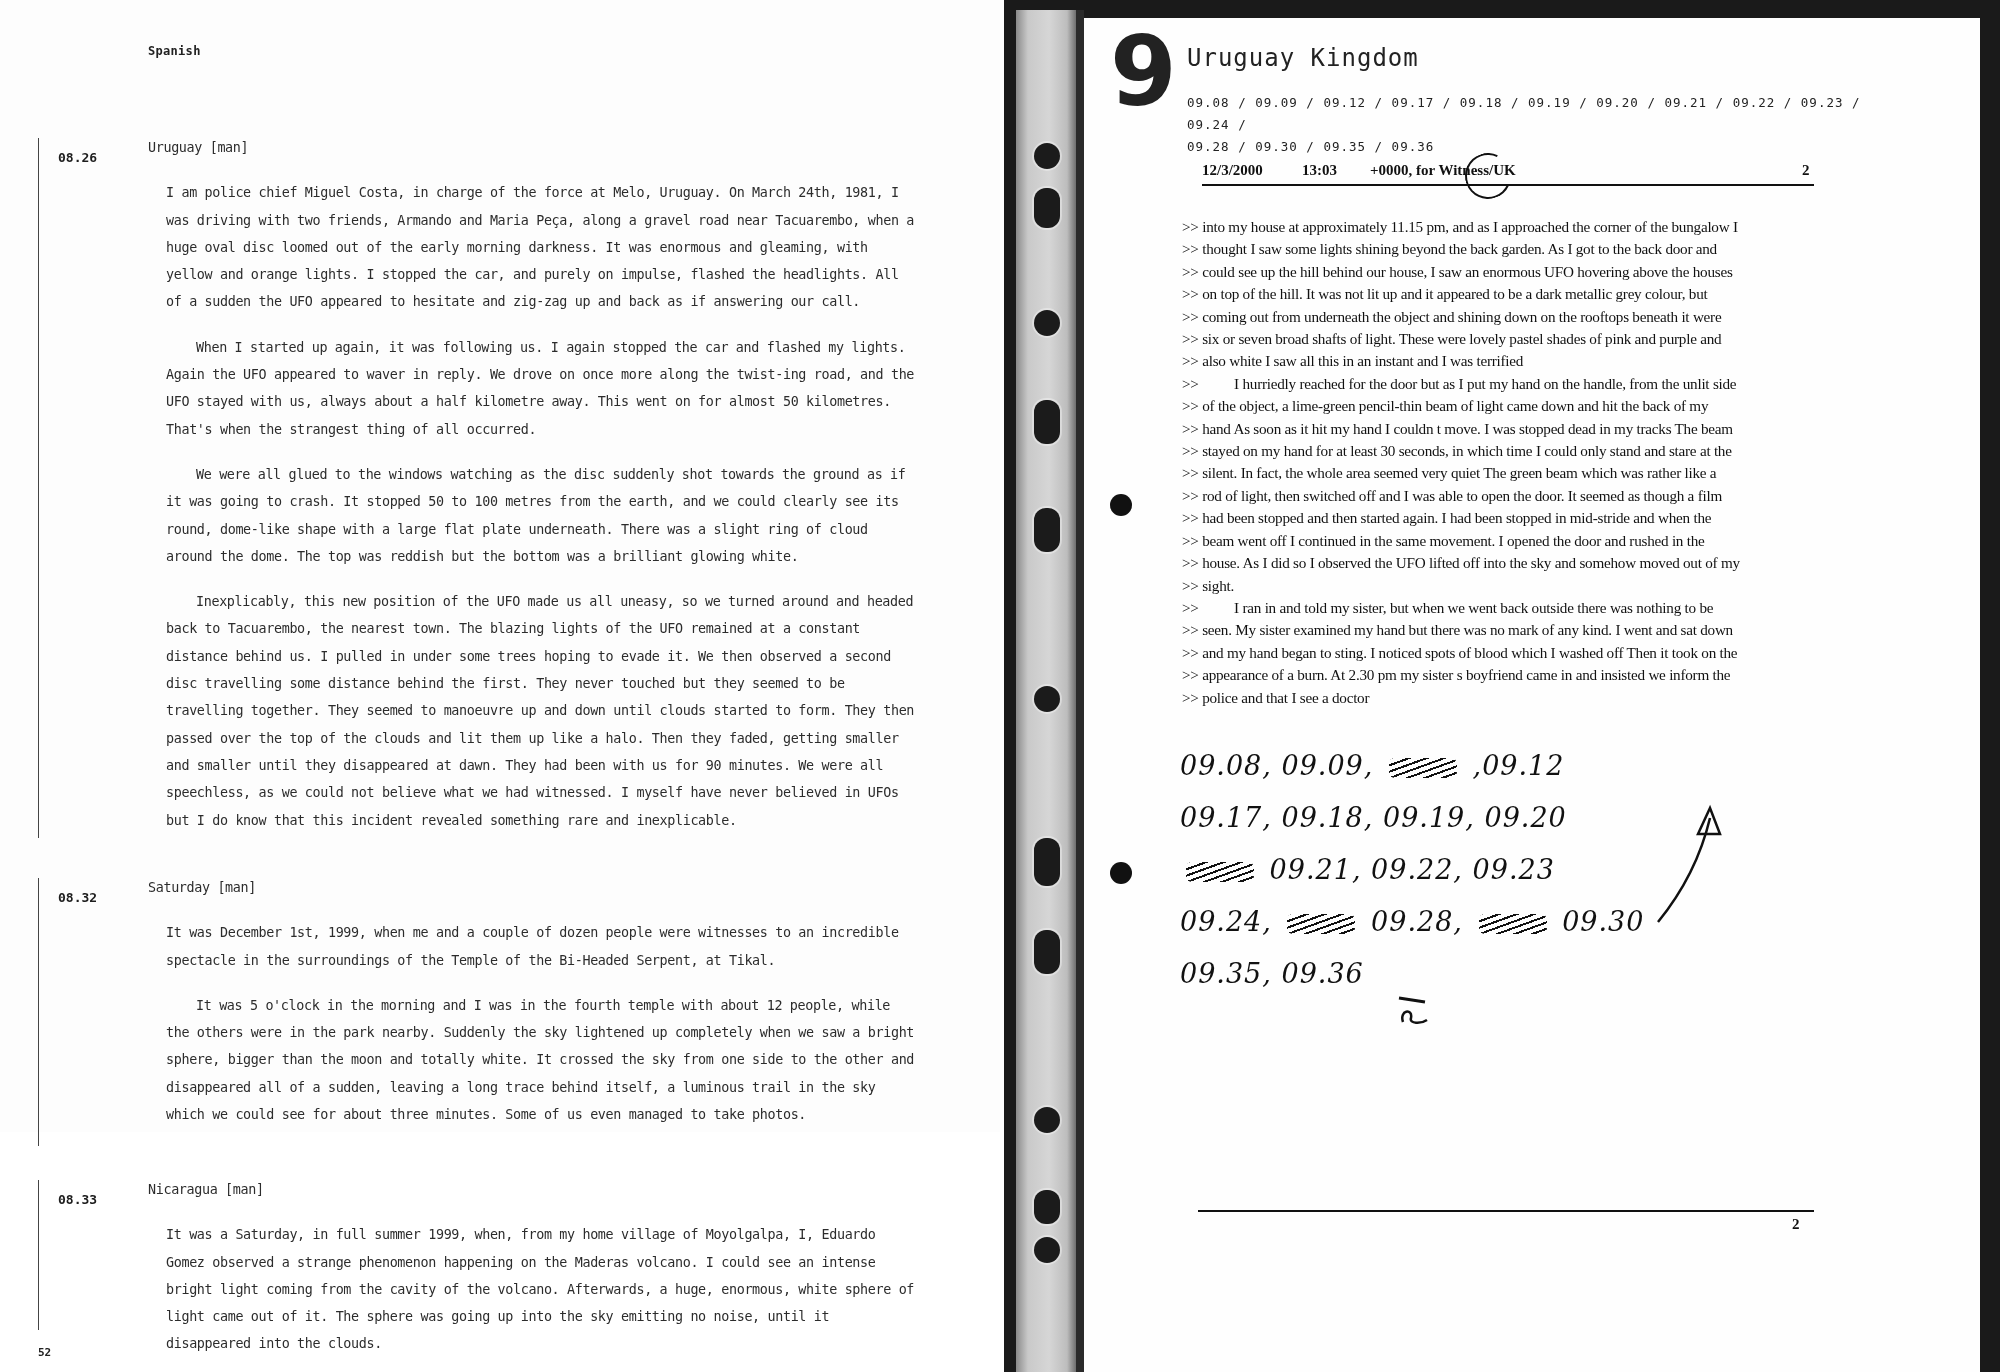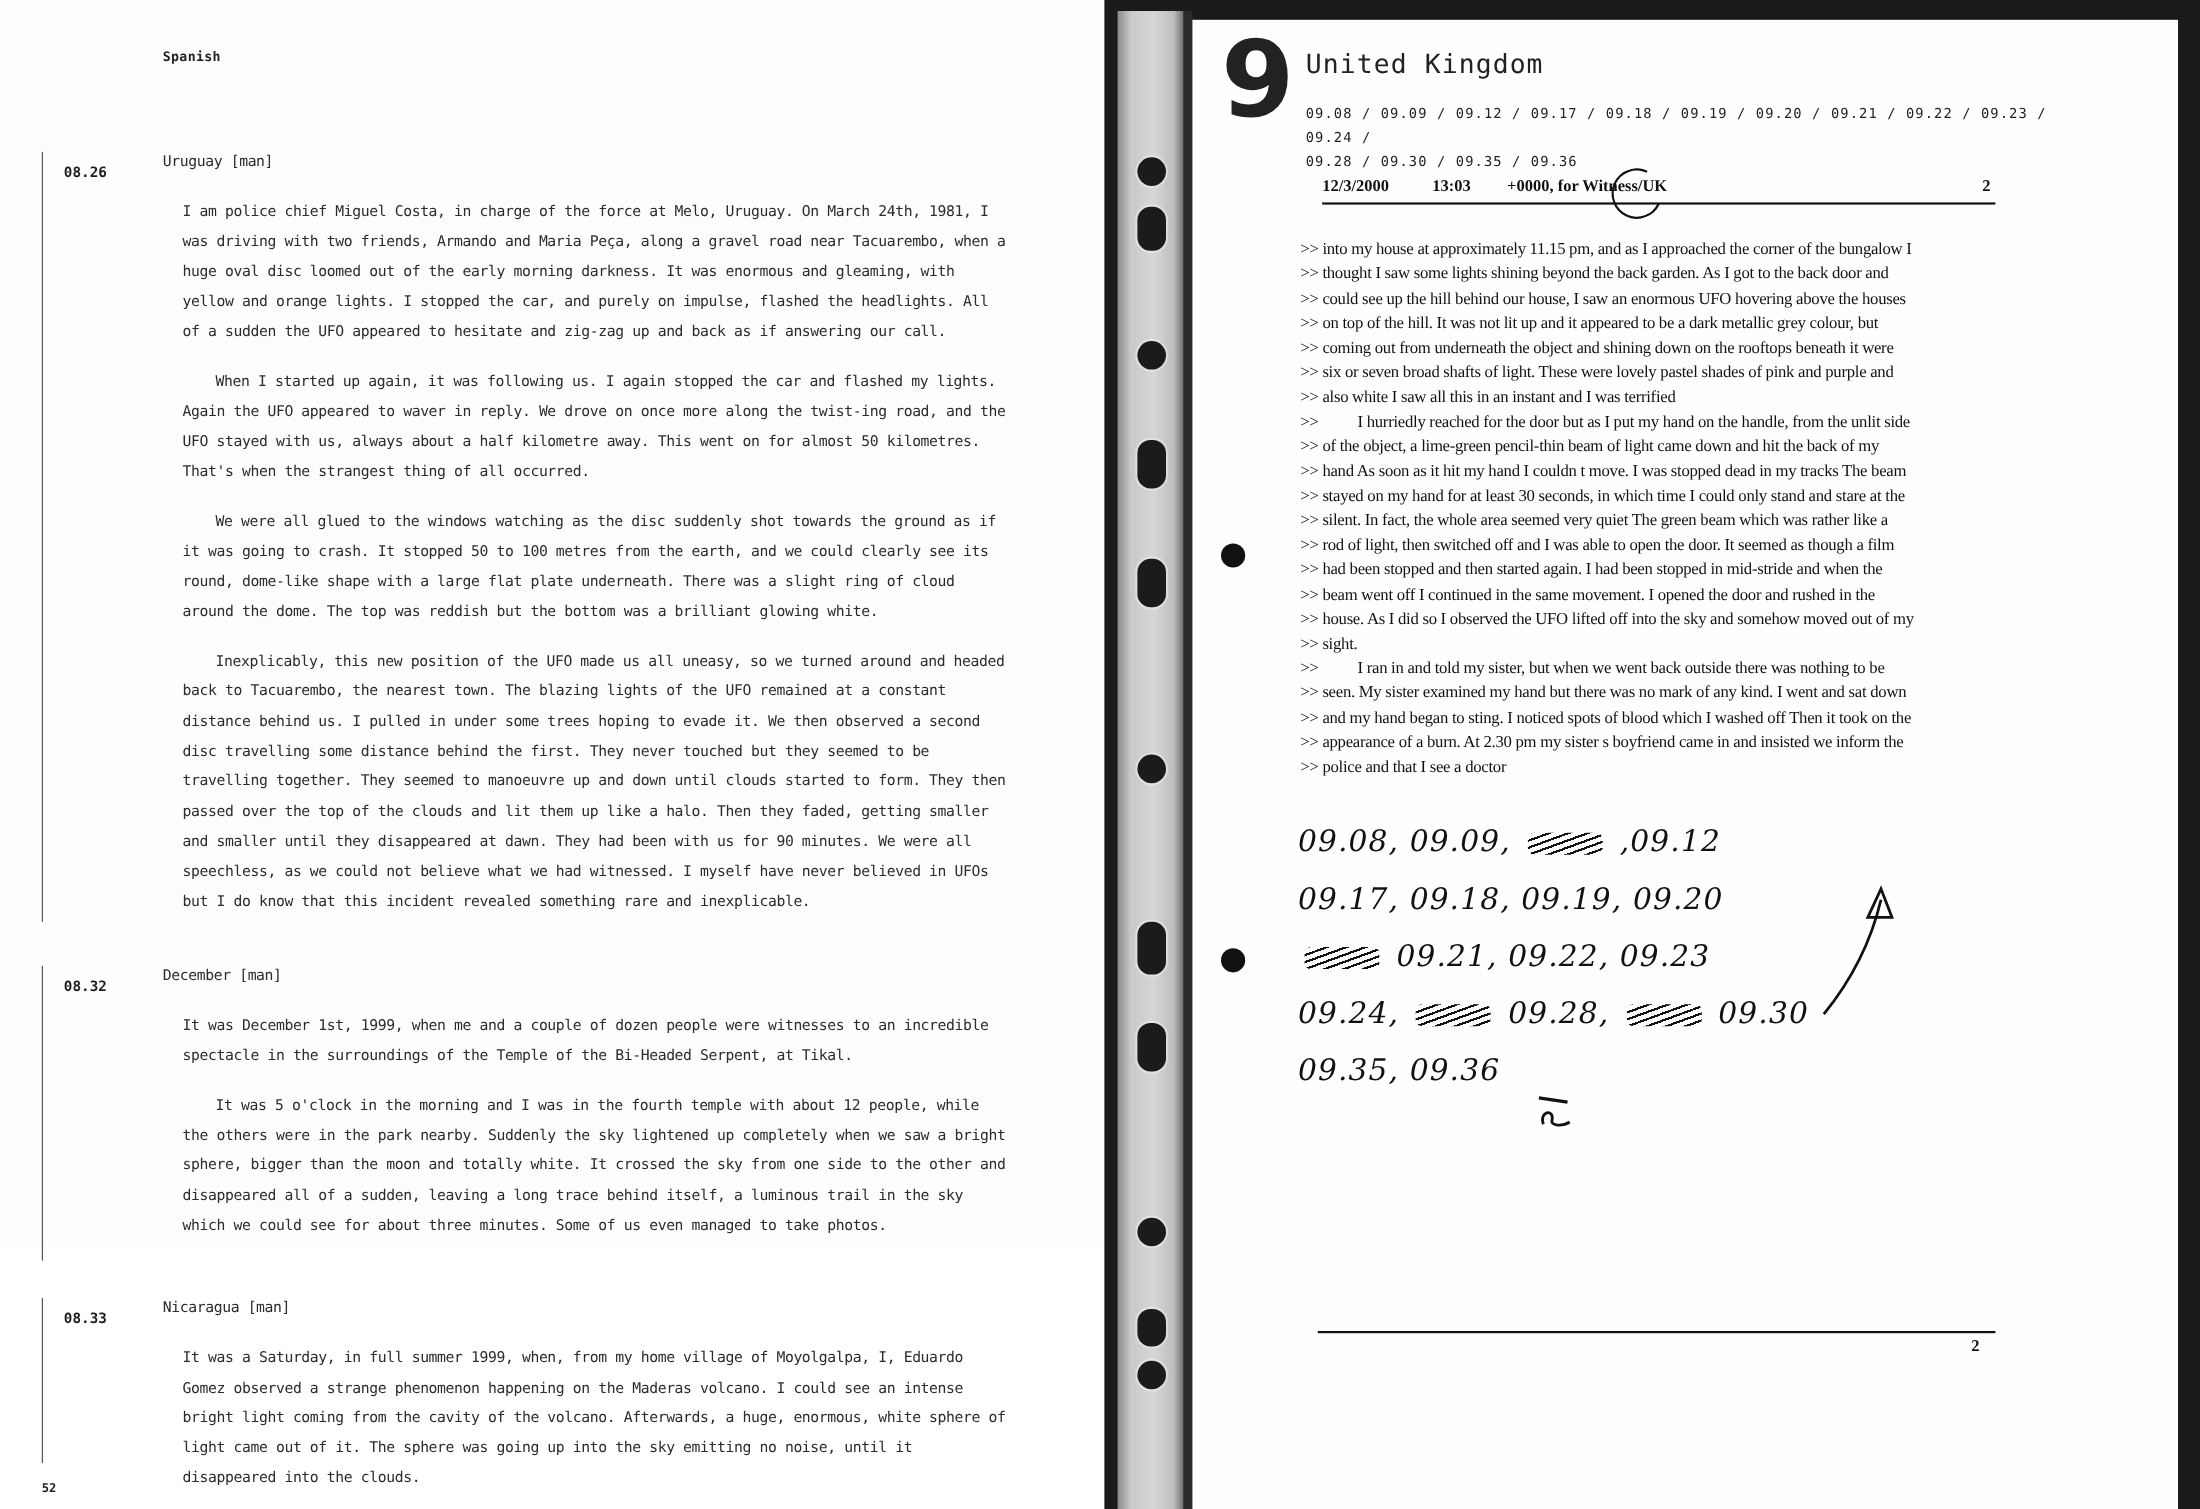--- a/index.html
+++ b/index.html
@@ -138,21 +138,21 @@
       <p class="indent">When I started up again, it was following us. I again stopped the car and flashed my lights. Again the UFO appeared to waver in reply. We drove on once more along the twist-ing road, and the UFO stayed with us, always about a half kilometre away. This went on for almost 50 kilometres. That's when the strangest thing of all occurred.</p>
       <p class="indent">We were all glued to the windows watching as the disc suddenly shot towards the ground as if it was going to crash. It stopped 50 to 100 metres from the earth, and we could clearly see its round, dome-like shape with a large flat plate underneath. There was a slight ring of cloud around the dome. The top was reddish but the bottom was a brilliant glowing white.</p>
       <p class="indent">Inexplicably, this new position of the UFO made us all uneasy, so we turned around and headed back to Tacuarembo, the nearest town. The blazing lights of the UFO remained at a constant distance behind us. I pulled in under some trees hoping to evade it. We then observed a second disc travelling some distance behind the first. They never touched but they seemed to be travelling together. They seemed to manoeuvre up and down until clouds started to form. They then passed over the top of the clouds and lit them up like a halo. Then they faded, getting smaller and smaller until they disappeared at dawn. They had been with us for 90 minutes. We were all speechless, as we could not believe what we had witnessed. I myself have never believed in UFOs but I do know that this incident revealed something rare and inexplicable.</p>
     </div>
   </div>
 
   <div class="entry" style="top:874px;">
     <div class="bar" style="height:268px;"></div>
     <div class="code">08.32</div>
     <div class="body">
-      <span class="title">December [man]</span>
+      <span class="title">Saturday [man]</span>
       <p>It was December 1st, 1999, when me and a couple of dozen people were witnesses to an incredible spectacle in the surroundings of the Temple of the Bi-Headed Serpent, at Tikal.</p>
       <p class="indent">It was 5 o'clock in the morning and I was in the fourth temple with about 12 people, while the others were in the park nearby. Suddenly the sky lightened up completely when we saw a bright sphere, bigger than the moon and totally white. It crossed the sky from one side to the other and disappeared all of a sudden, leaving a long trace behind itself, a luminous trail in the sky which we could see for about three minutes. Some of us even managed to take photos.</p>
     </div>
   </div>
 
   <div class="entry" style="top:1176px;">
     <div class="bar" style="height:150px;"></div>
     <div class="code">08.33</div>
     <div class="body">
       <span class="title">Nicaragua [man]</span>
@@ -178,21 +178,21 @@
 
 <div class="hole" style="left:1034px;top:1107px;width:26px;height:26px;"></div>
 <div class="hole oval" style="left:1034px;top:1190px;width:26px;height:34px;"></div>
 <div class="hole" style="left:1034px;top:1237px;width:26px;height:26px;"></div>
 
 <div class="paper"></div>
 <div class="paper-punch" style="left:1110px;top:494px;"></div>
 <div class="paper-punch" style="left:1110px;top:862px;"></div>
 
 <div class="big-nine">9</div>
-<div class="country-title">United Kingdom</div>
+<div class="country-title">Uruguay Kingdom</div>
 <div class="case-codes">
   <div>09.08 / 09.09 / 09.12 / 09.17 / 09.18 / 09.19 / 09.20 / 09.21 / 09.22 / 09.23 / 09.24 /</div>
   <div>09.28 / 09.30 / 09.35 / 09.36</div>
 </div>
 
 <div class="fax-header">
   <span style="left:0;">12/3/2000</span>
   <span style="left:100px;">13:03</span>
   <span style="left:168px;">+0000, for Witness/UK</span>
   <span style="left:600px;">2</span>

